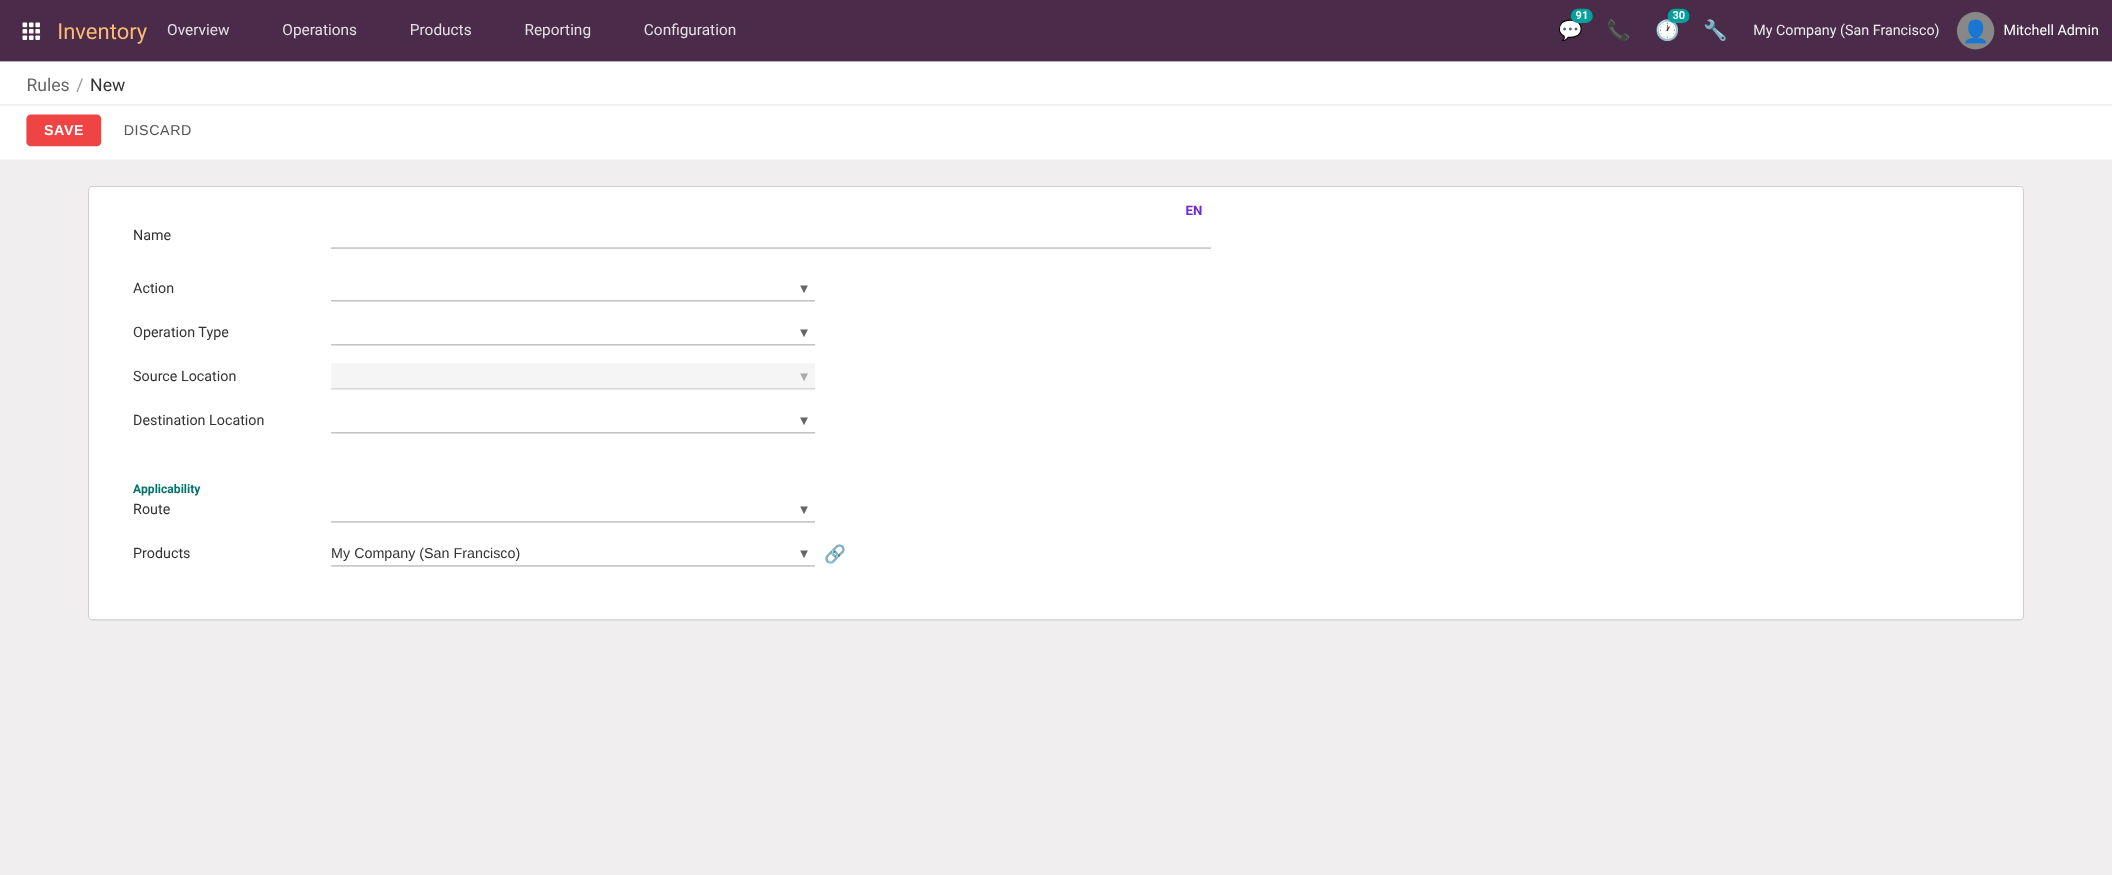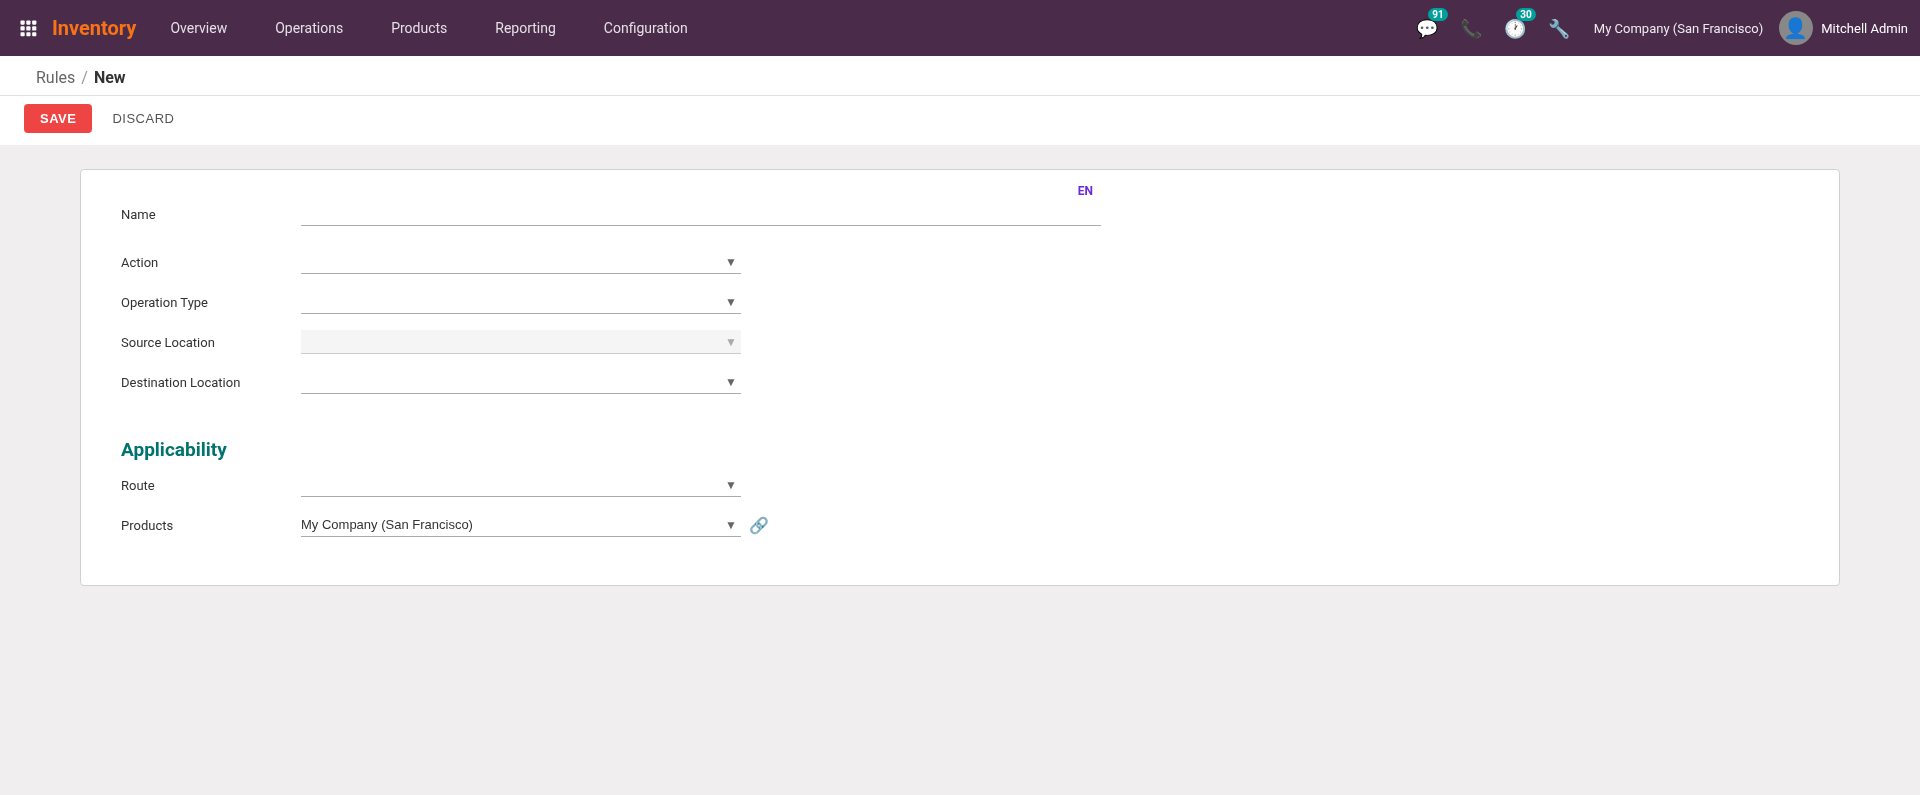--- a/index.html
+++ b/index.html
@@ -17,23 +17,22 @@
     }
     .navbar-grid-icon {
       width: 32px; height: 32px;
       display: flex; align-items: center; justify-content: center;
       margin-right: 4px;
       cursor: pointer;
     }
     .grid-icon-svg { width: 20px; height: 20px; fill: white; }
     .navbar-brand {
       font-size: 20px;
-      font-weight: 700;
-      color: #f97316;
-      margin-right: 16px;
+      font-weight: 400;
+      color: #fdba74;
       white-space: nowrap;
     }
     .navbar-menu {
       display: flex;
       align-items: center;
       flex: 1;
       gap: 20px;
     }
     .navbar-menu-item {
       color: rgba(255,255,255,0.85);
@@ -100,24 +99,23 @@
       display: flex;
       align-items: center;
       gap: 6px;
       font-size: 16px;
       color: #555;
       margin-bottom: 8px;
     }
     .breadcrumb-link {
       color: #666;
       cursor: pointer;
-      margin-left: 12px;
     }
     .breadcrumb-sep { color: #999; }
-    .breadcrumb-current { color: #333; font-weight: 700; }
+    .breadcrumb-current { color: #333; font-weight: 400; }
 
     
     .action-bar {
       background: white;
       padding: 8px 24px 12px 24px;
       display: flex;
       align-items: center;
       gap: 8px;
     }
     .btn-save {
@@ -225,24 +223,24 @@
       width: 100%;
       border: none;
       border-bottom: 1px solid #ccc;
       padding: 4px 24px 4px 0;
       font-size: 13px;
       color: #aaa;
       background: #f5f5f5;
       outline: none;
     }
     .section-header {
-      font-size: 19px;
+      font-size: 11px;
       font-weight: 700;
       color: #00736d;
-      margin-bottom: 12px;
+      margin-bottom: 0;
       margin-top: 8px;
     }
 
     .company-row {
       display: flex;
       align-items: center;
       gap: 8px;
     }
     .external-link-icon {
       color: #00736d;

